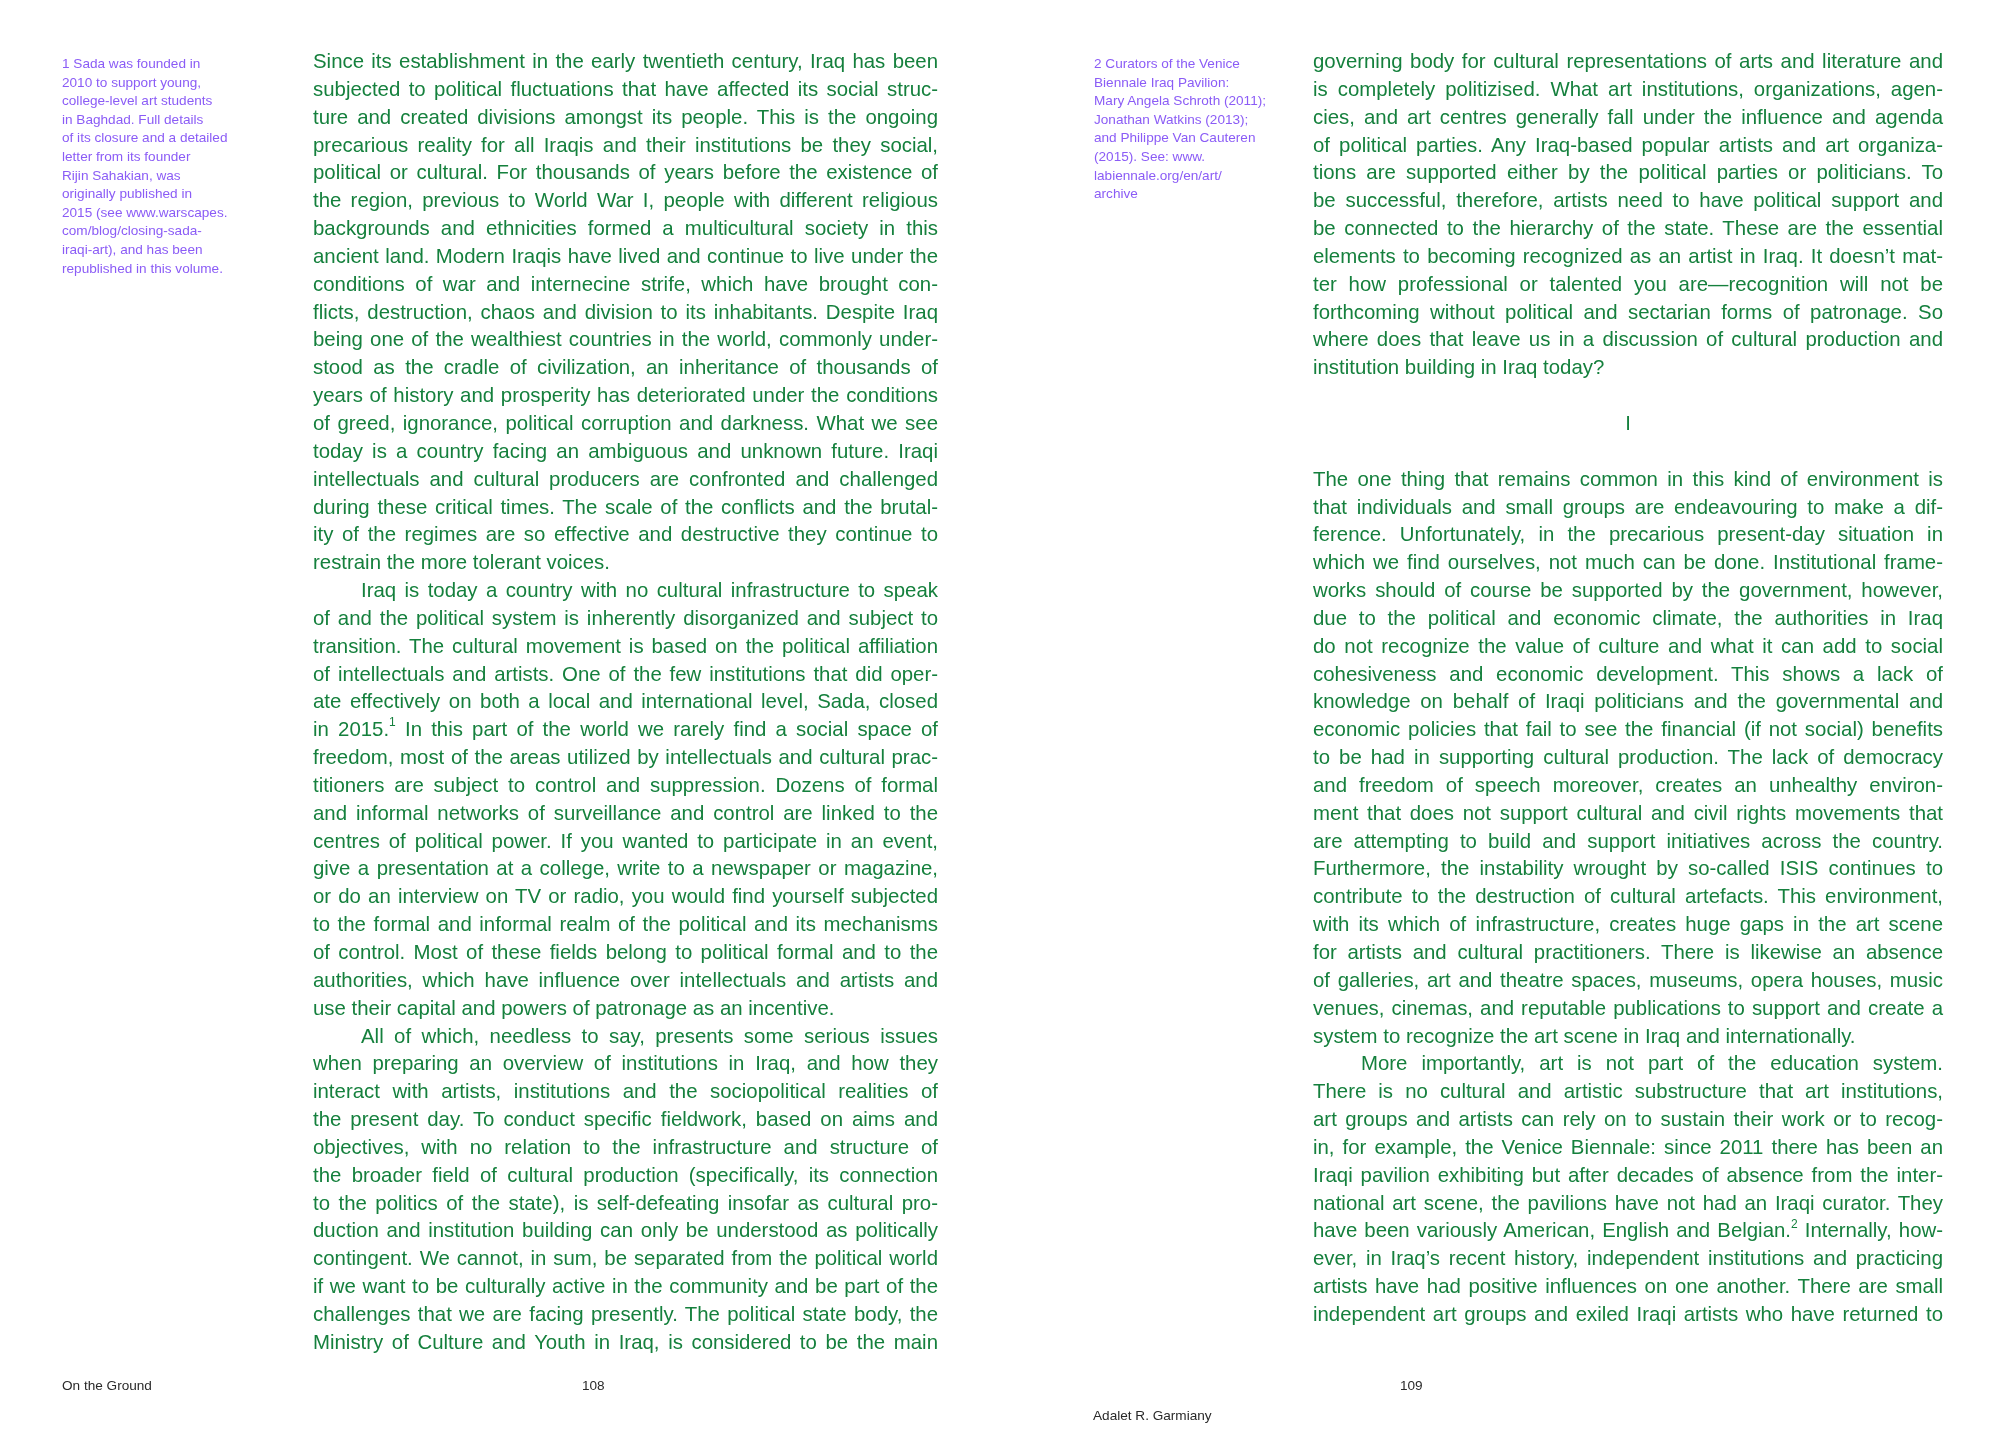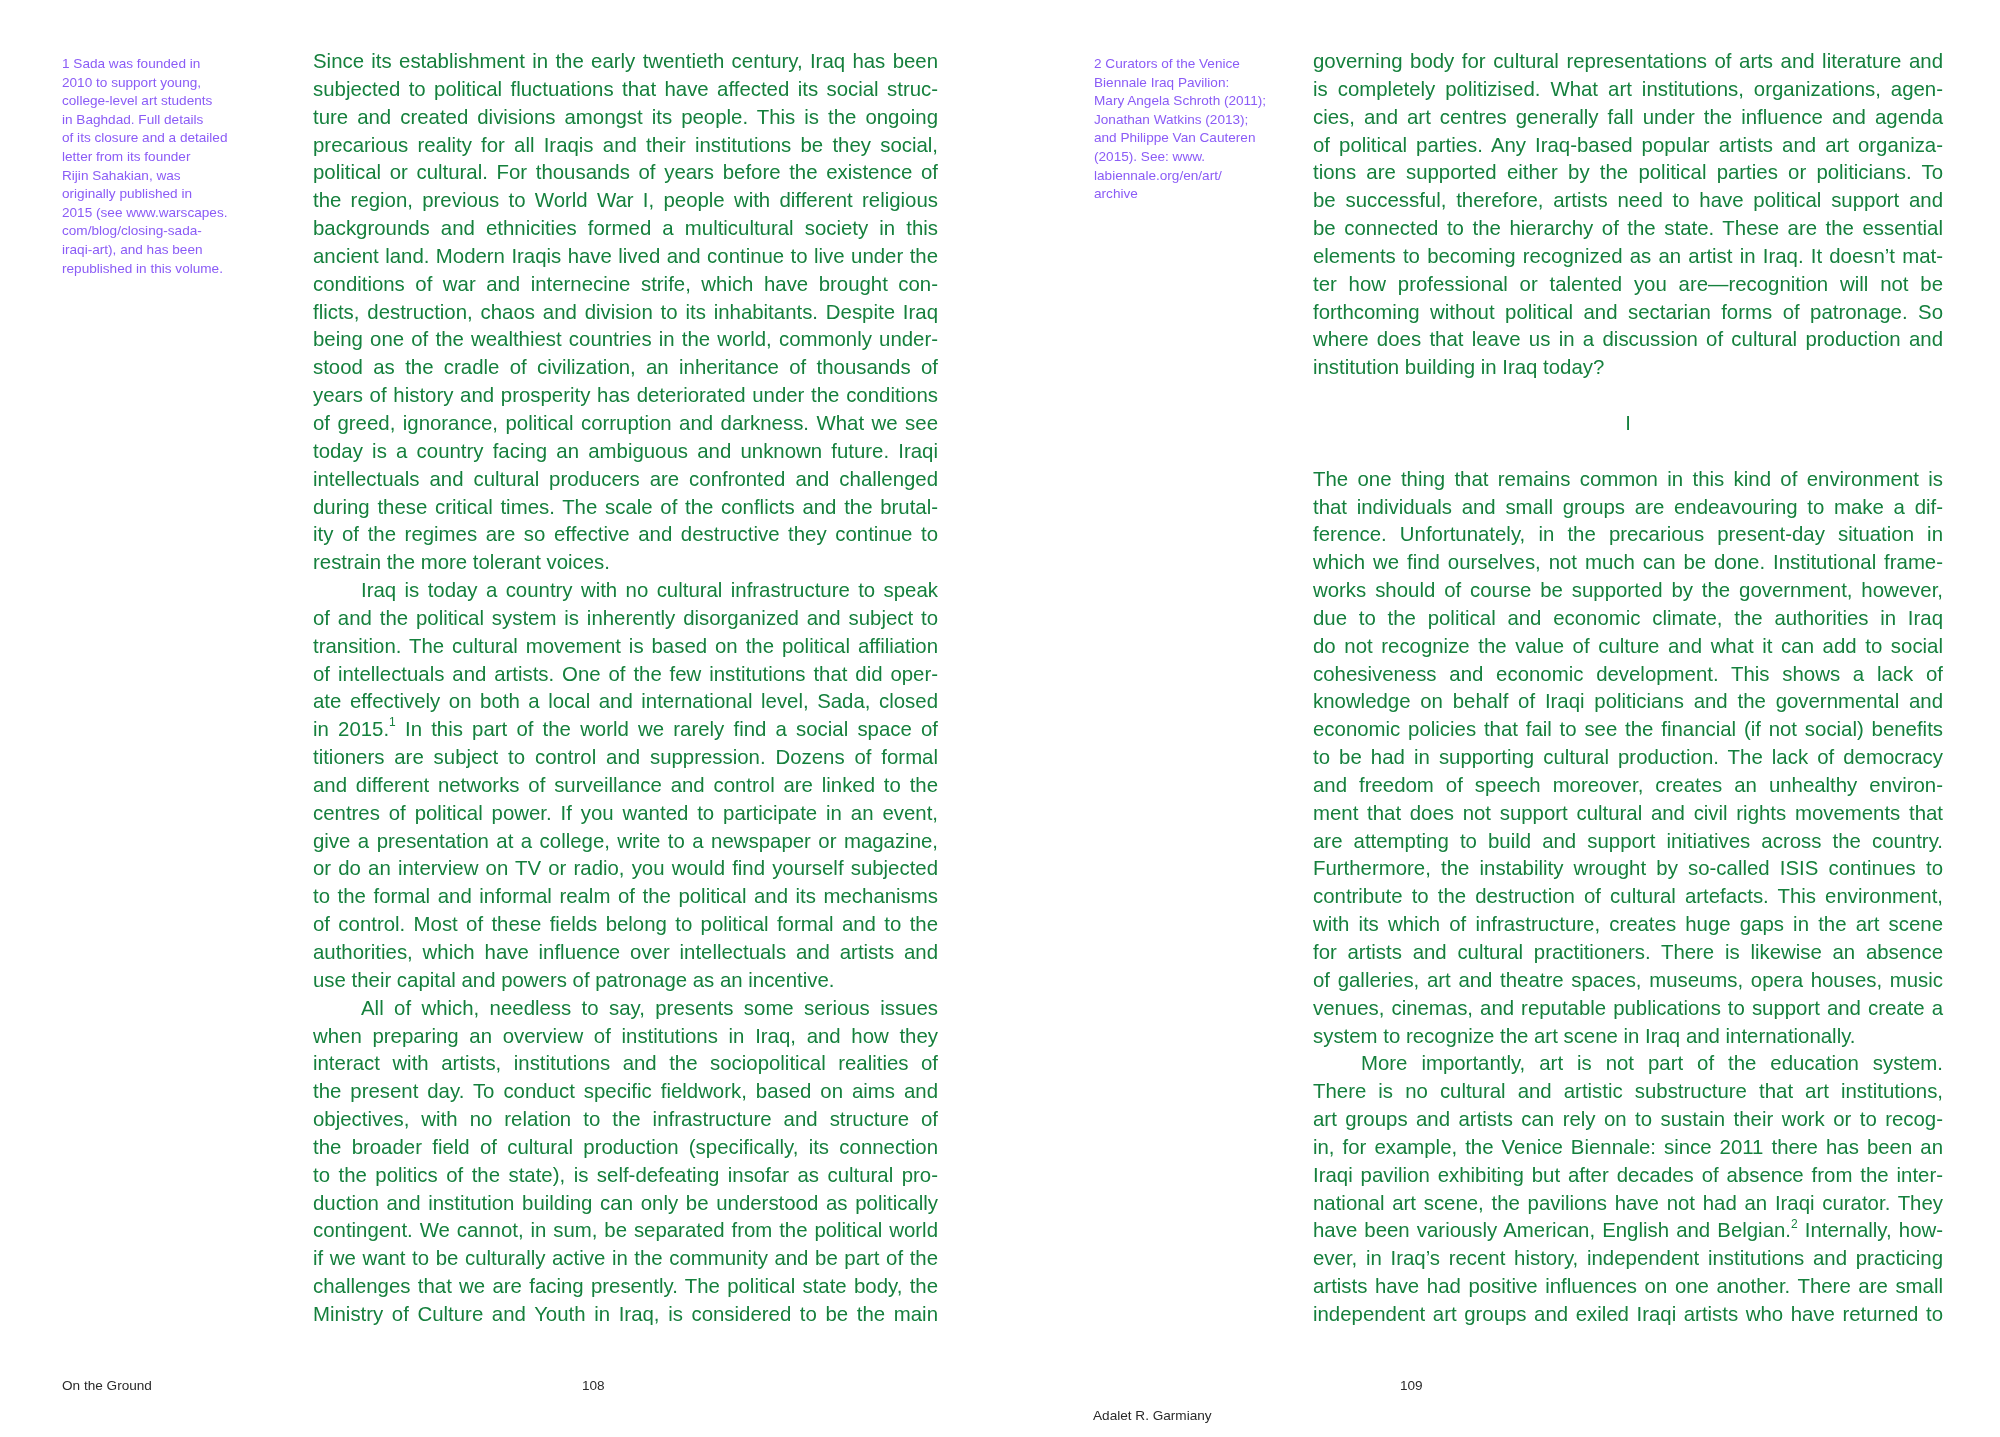--- a/index.html
+++ b/index.html
@@ -63,22 +63,23 @@
       <span class="ln">intellectuals and cultural producers are confronted and challenged</span>
       <span class="ln">during these critical times. The scale of the conflicts and the brutal-</span>
       <span class="ln">ity of the regimes are so effective and destructive they continue to</span>
       <span class="ln last">restrain the more tolerant voices.</span>
       <span class="ln indent">Iraq is today a country with no cultural infrastructure to speak</span>
       <span class="ln">of and the political system is inherently disorganized and subject to</span>
       <span class="ln">transition. The cultural movement is based on the political affiliation</span>
       <span class="ln">of intellectuals and artists. One of the few institutions that did oper-</span>
       <span class="ln">ate effectively on both a local and international level, Sada, closed</span>
       <span class="ln">in 2015.<sup>1</sup> In this part of the world we rarely find a social space of</span>
+      <span class="ln">freedom, most of the areas utilized by intellectuals and cultural prac-</span>
       <span class="ln">titioners are subject to control and suppression. Dozens of formal</span>
-      <span class="ln">and different networks of surveillance and control are linked to the</span>
+      <span class="ln">and informal networks of surveillance and control are linked to the</span>
       <span class="ln">centres of political power. If you wanted to participate in an event,</span>
       <span class="ln">give a presentation at a college, write to a newspaper or magazine,</span>
       <span class="ln">or do an interview on TV or radio, you would find yourself subjected</span>
       <span class="ln">to the formal and informal realm of the political and its mechanisms</span>
       <span class="ln">of control. Most of these fields belong to political formal and to the</span>
       <span class="ln">authorities, which have influence over intellectuals and artists and</span>
       <span class="ln last">use their capital and powers of patronage as an incentive.</span>
       <span class="ln indent">All of which, needless to say, presents some serious issues</span>
       <span class="ln">when preparing an overview of institutions in Iraq, and how they</span>
       <span class="ln">interact with artists, institutions and the sociopolitical realities of</span>

